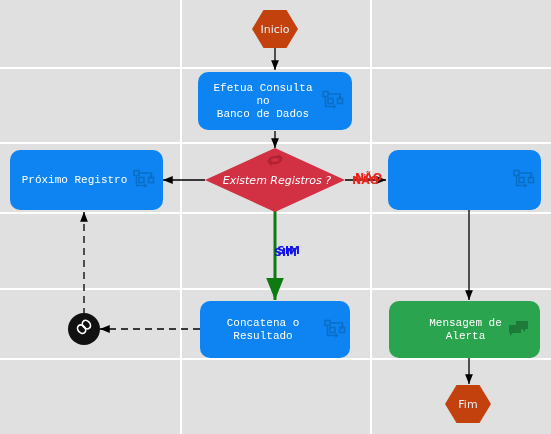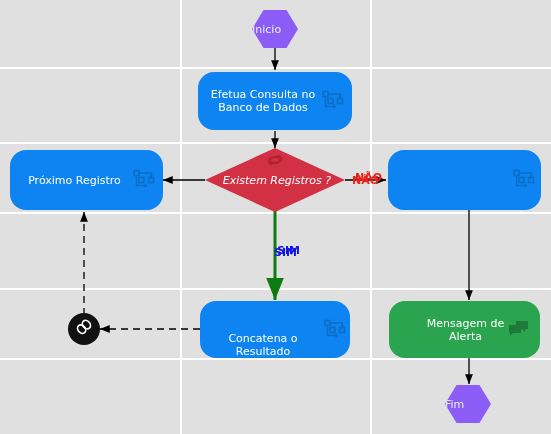--- a/index.html
+++ b/index.html
@@ -20,35 +20,36 @@
   .grid-v{width:2px;top:0;bottom:0;height:434px;}
   .grid-h{height:2px;left:0;right:0;width:551px;}
 
   
   #wires{position:absolute;left:0;top:0;width:551px;height:434px;}
 
   
   .node{position:absolute;box-sizing:border-box;}
 
   .hex{
-    display:flex;align-items:center;justify-content:flex-start;
-    background:#8b5cf6;
+    display:flex;align-items:center;justify-content:center;
+    background:#c2410c;
     color:#e9eef2;
     font-size:11px;
     clip-path:polygon(25% 0%,75% 0%,100% 50%,75% 100%,25% 100%,0% 50%);
   }
 
   .rect{
     display:flex;align-items:center;justify-content:center;
-    border-radius:16px;
+    border-radius:10px;
     color:#ffffff;
     font-size:11px;
     line-height:13px;
     text-align:center;
     padding:0 34px 0 10px;
+    font-family:Liberation Mono, monospace;
   }
   .rect.blue{background:#0d84f2;}
   .rect.green{background:#2aa44f;padding-left:36px;}
 
   .rect .label{position:relative;z-index:2;white-space:pre-line;}
 
   .diamond-wrap{position:absolute;}
   .diamond-shape{
     position:absolute;left:0;top:0;width:100%;height:100%;
     background:#d13142;
@@ -209,21 +210,21 @@
           <rect x="15.5" y="8.5" width="5" height="5"></rect>
           <path d="M6,4 H18.5 V7.5"></path>
           <path d="M3.5,6.5 V16.5 H13"></path>
         </g>
         <path d="M17,5.5 l3,2.5 -3,2.5 z" fill="#0a6ec6"></path>
         <path d="M11.5,14 l3,2.5 -3,2.5 z" fill="#0a6ec6"></path>
       </svg>
     </span>
   </div>
 
-  <div class="node rect blue" style="left:200px;top:301px;width:150px;height:57px;align-items:flex-end;">
+  <div class="node rect blue" style="left:200px;top:301px;width:150px;height:57px;">
     <span class="label">Concatena o Resultado</span>
     <span class="node-icon" style="right:4px;top:50%;margin-top:-11px;">
       <svg width="22" height="22" viewBox="0 0 22 22">
         <g fill="none" stroke="#0a6ec6" stroke-width="1.6">
           <rect x="1" y="1.5" width="5" height="5"></rect>
           <rect x="6" y="8.5" width="5" height="5"></rect>
           <rect x="15.5" y="8.5" width="5" height="5"></rect>
           <path d="M6,4 H18.5 V7.5"></path>
           <path d="M3.5,6.5 V16.5 H13"></path>
         </g>

